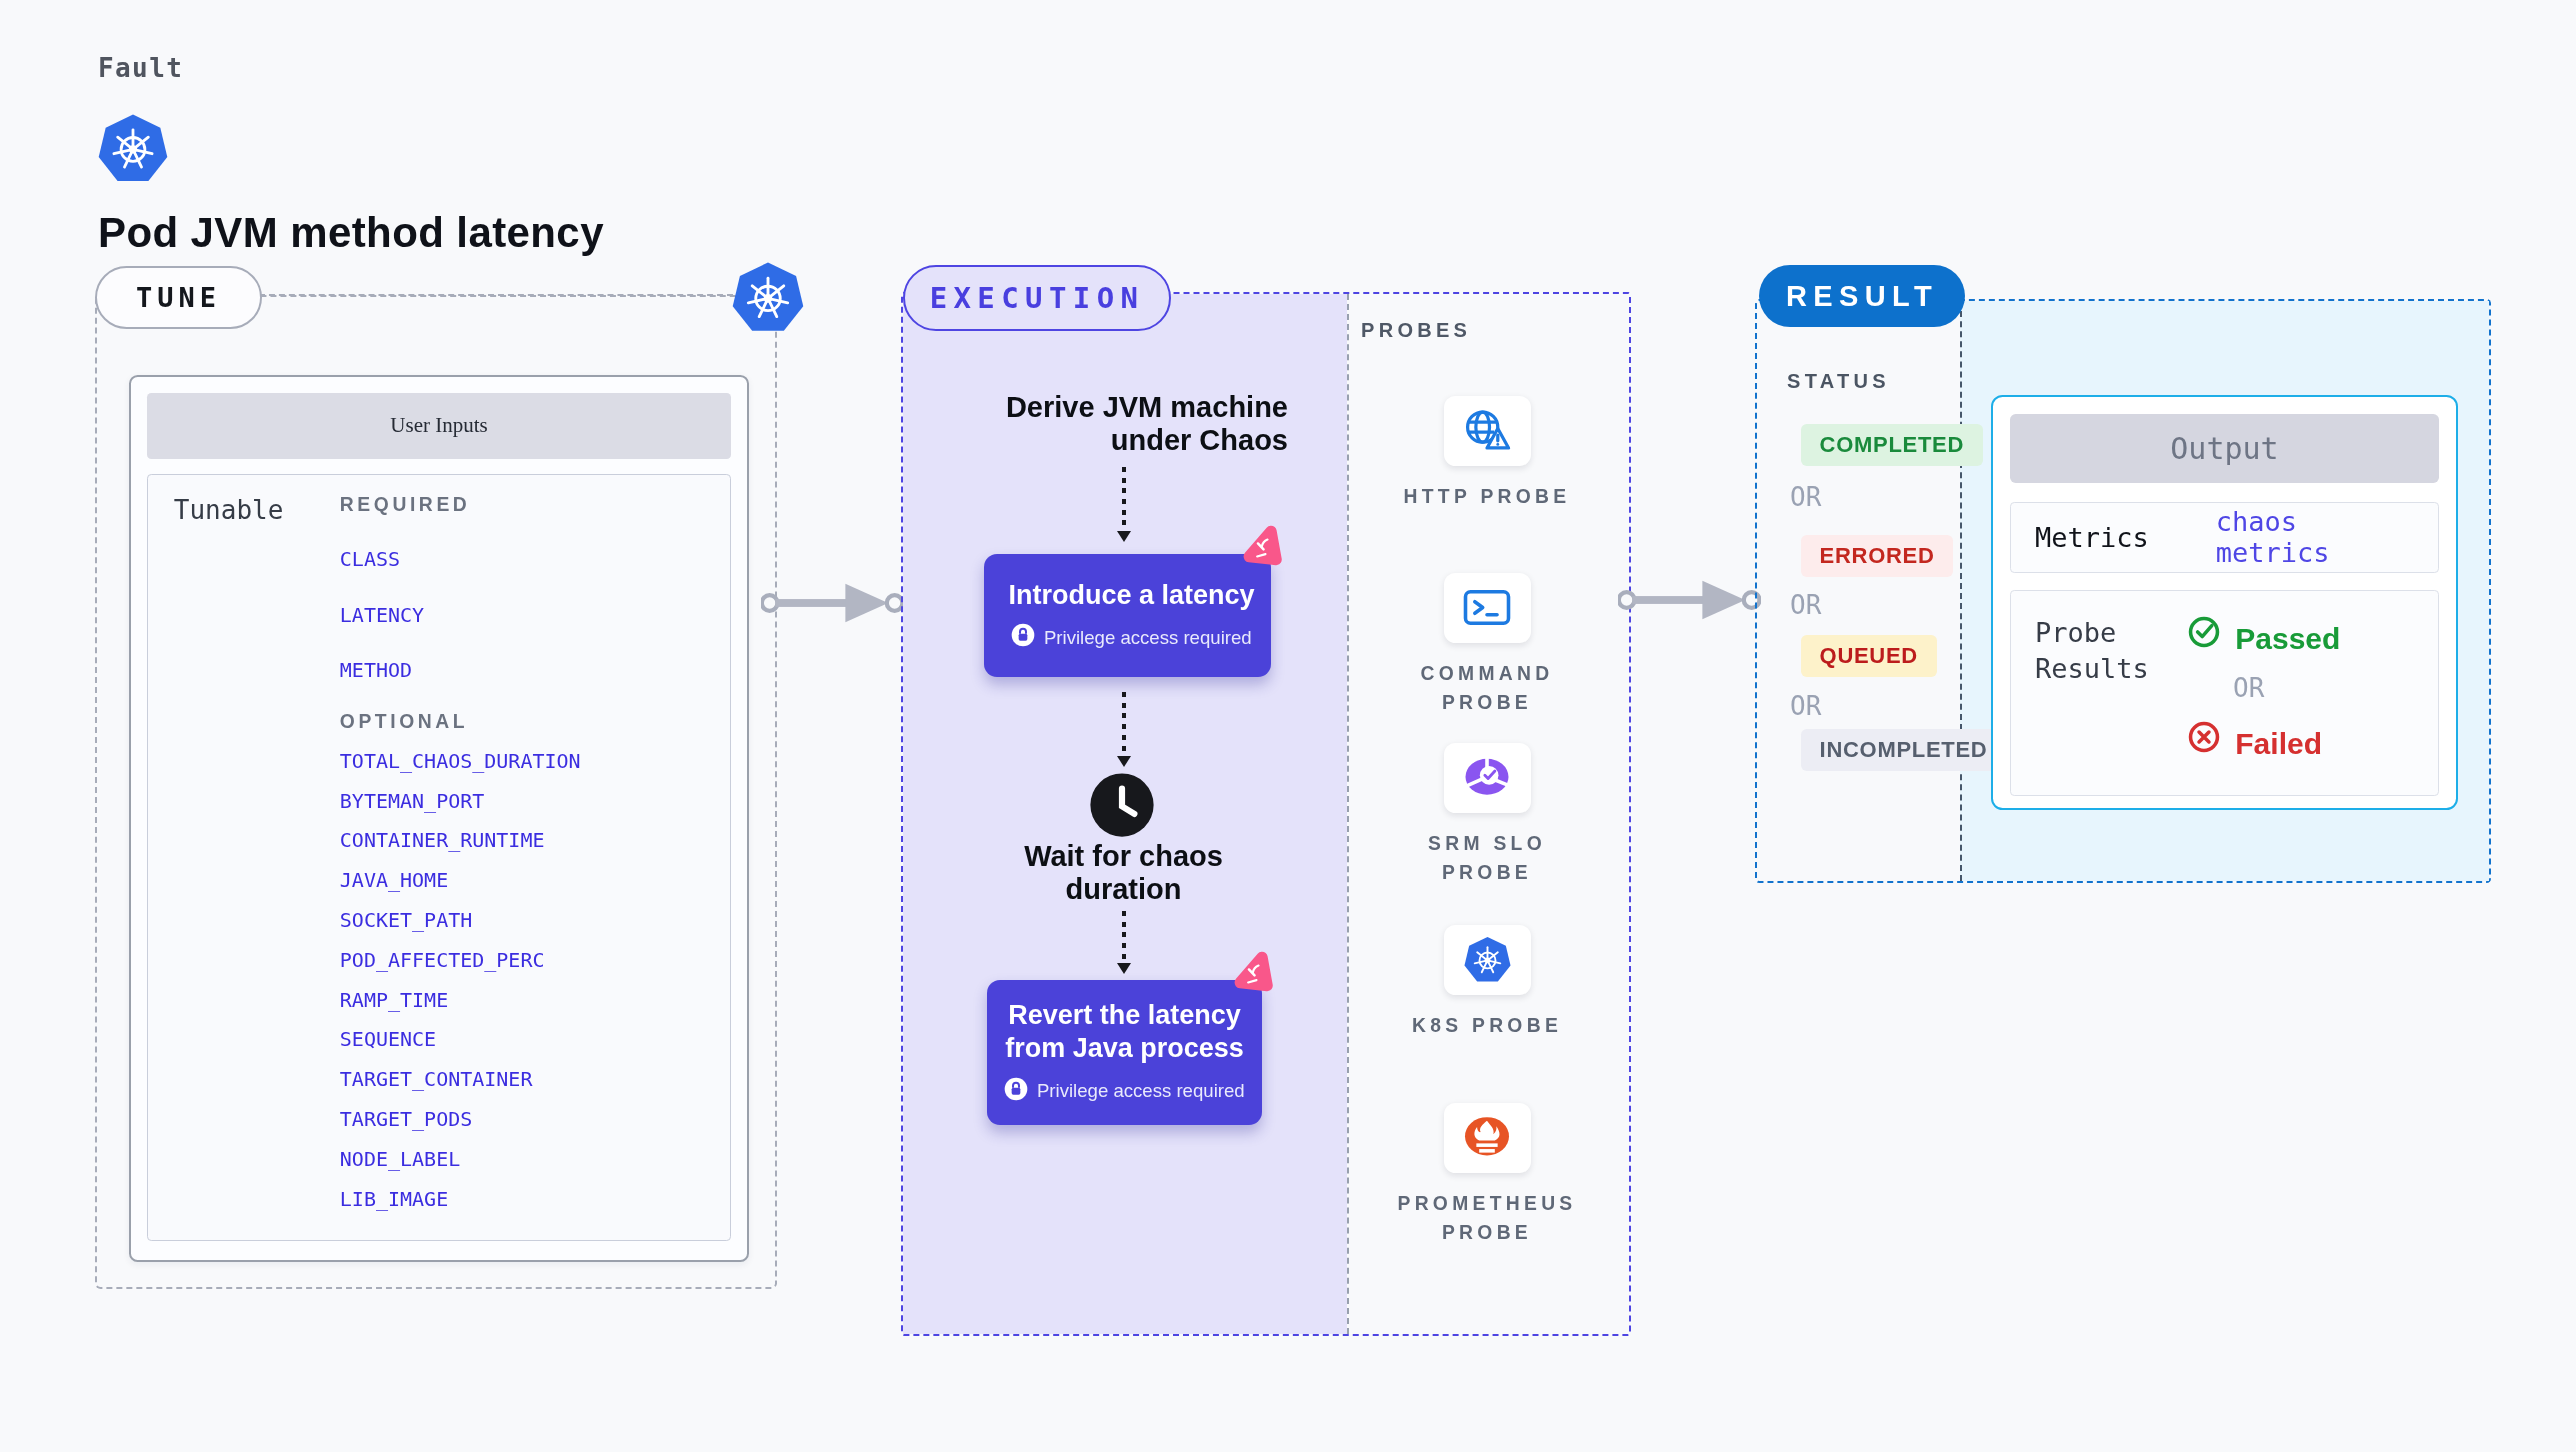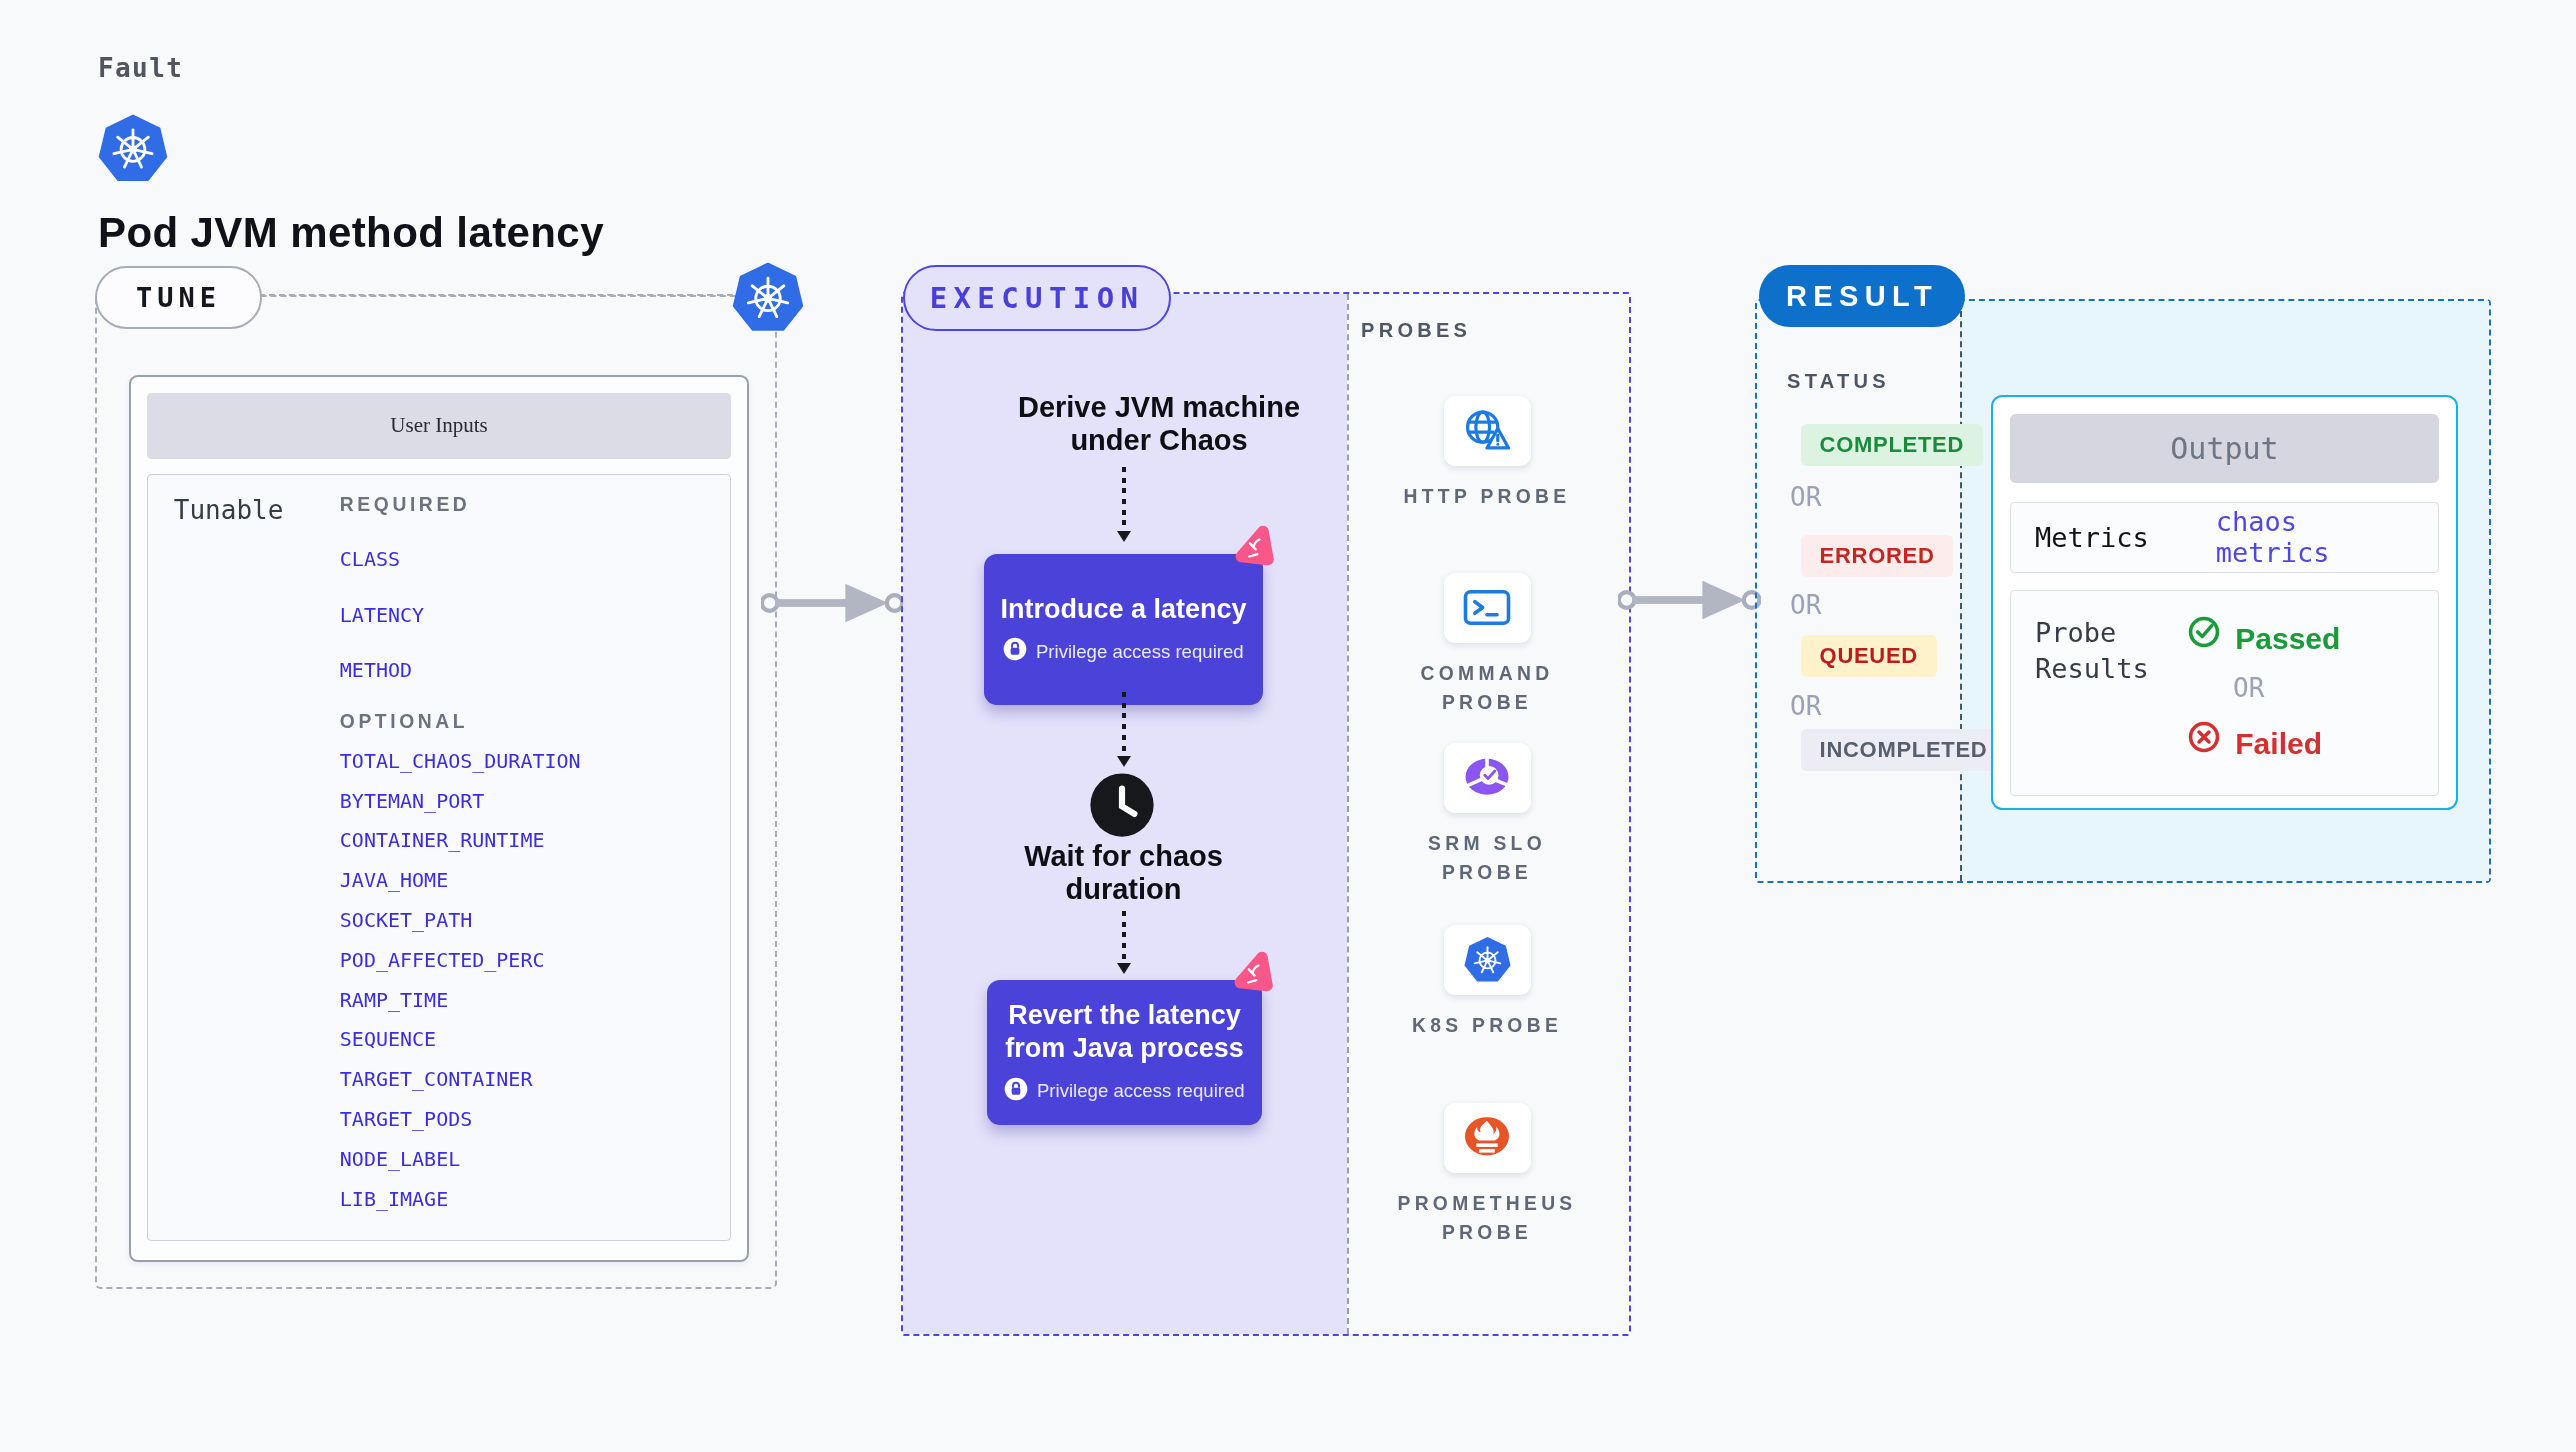--- a/index.html
+++ b/index.html
@@ -41,28 +41,28 @@
   .opt .param{margin-top:15.8px;}
 
   
   .flow-arrow{width:143px;height:50px;}
 
   
   .exec-region{left:901px;top:292px;width:726px;height:1040px;border:2.9px dashed #4e45e2;border-radius:2.9px;}
   .exec-lavender{position:absolute;left:0;top:0;bottom:0;width:444px;background:#e4e2fa;}
   .probes-divider{position:absolute;left:444px;top:0;bottom:0;width:0;border-left:2.1px dashed #98a0ae;}
   .step-text{font-weight:800;color:#0c0f14;font-size:29px;line-height:33px;text-align:center;white-space:pre-line;}
-  .derive{left:994px;top:391px;width:330px;}
+  .derive{left:958px;top:391px;width:330px;text-align:right;}
   .wait-label{left:1016px;top:840px;width:215px;}
   .dotted-arrow{position:absolute;width:3.6px;background:repeating-linear-gradient(to bottom,#17181c 0 5px,transparent 5px 10.7px);}
   .dotted-arrow::after{content:"";position:absolute;bottom:-2.9px;left:50%;transform:translateX(-50%);
       border-left:7.9px solid transparent;border-right:7.9px solid transparent;border-top:11.5px solid #17181c;}
   .chaos-btn{position:absolute;background:#4b42d9;border-radius:13px;box-shadow:0 7.2px 14.3px rgba(43,38,150,.28);
              display:flex;flex-direction:column;align-items:center;justify-content:center;gap:11.5px;}
-  .btn1{left:984px;top:554px;width:279px;height:151px;}
+  .btn1{left:984px;top:554px;width:279px;height:123px;padding-left:8px;}
   .btn2{left:987px;top:980px;width:275px;height:145px;}
   .btn-label{color:#fff;font-weight:800;font-size:27px;line-height:33px;text-align:center;white-space:pre-line;}
   .btn-note{display:flex;align-items:center;gap:8.6px;color:#e9eafc;font-size:18.6px;}
   .pink-badge{position:absolute;right:-13px;top:-30px;width:47px;height:47px;transform:rotate(-6deg);}
   .clock-wrap{left:1089px;top:772px;width:66px;height:66px;}
 
   
   .probes-label{left:1361px;top:319px;font-size:20px;font-weight:700;letter-spacing:4.3px;color:#4f5866;}
   .probe{position:absolute;left:1383px;width:208px;display:flex;flex-direction:column;align-items:center;}
   .probe-card{width:87px;height:70px;background:#ffffff;border-radius:11.5px;box-shadow:0 2.1px 6.4px rgba(16,24,40,.10);

